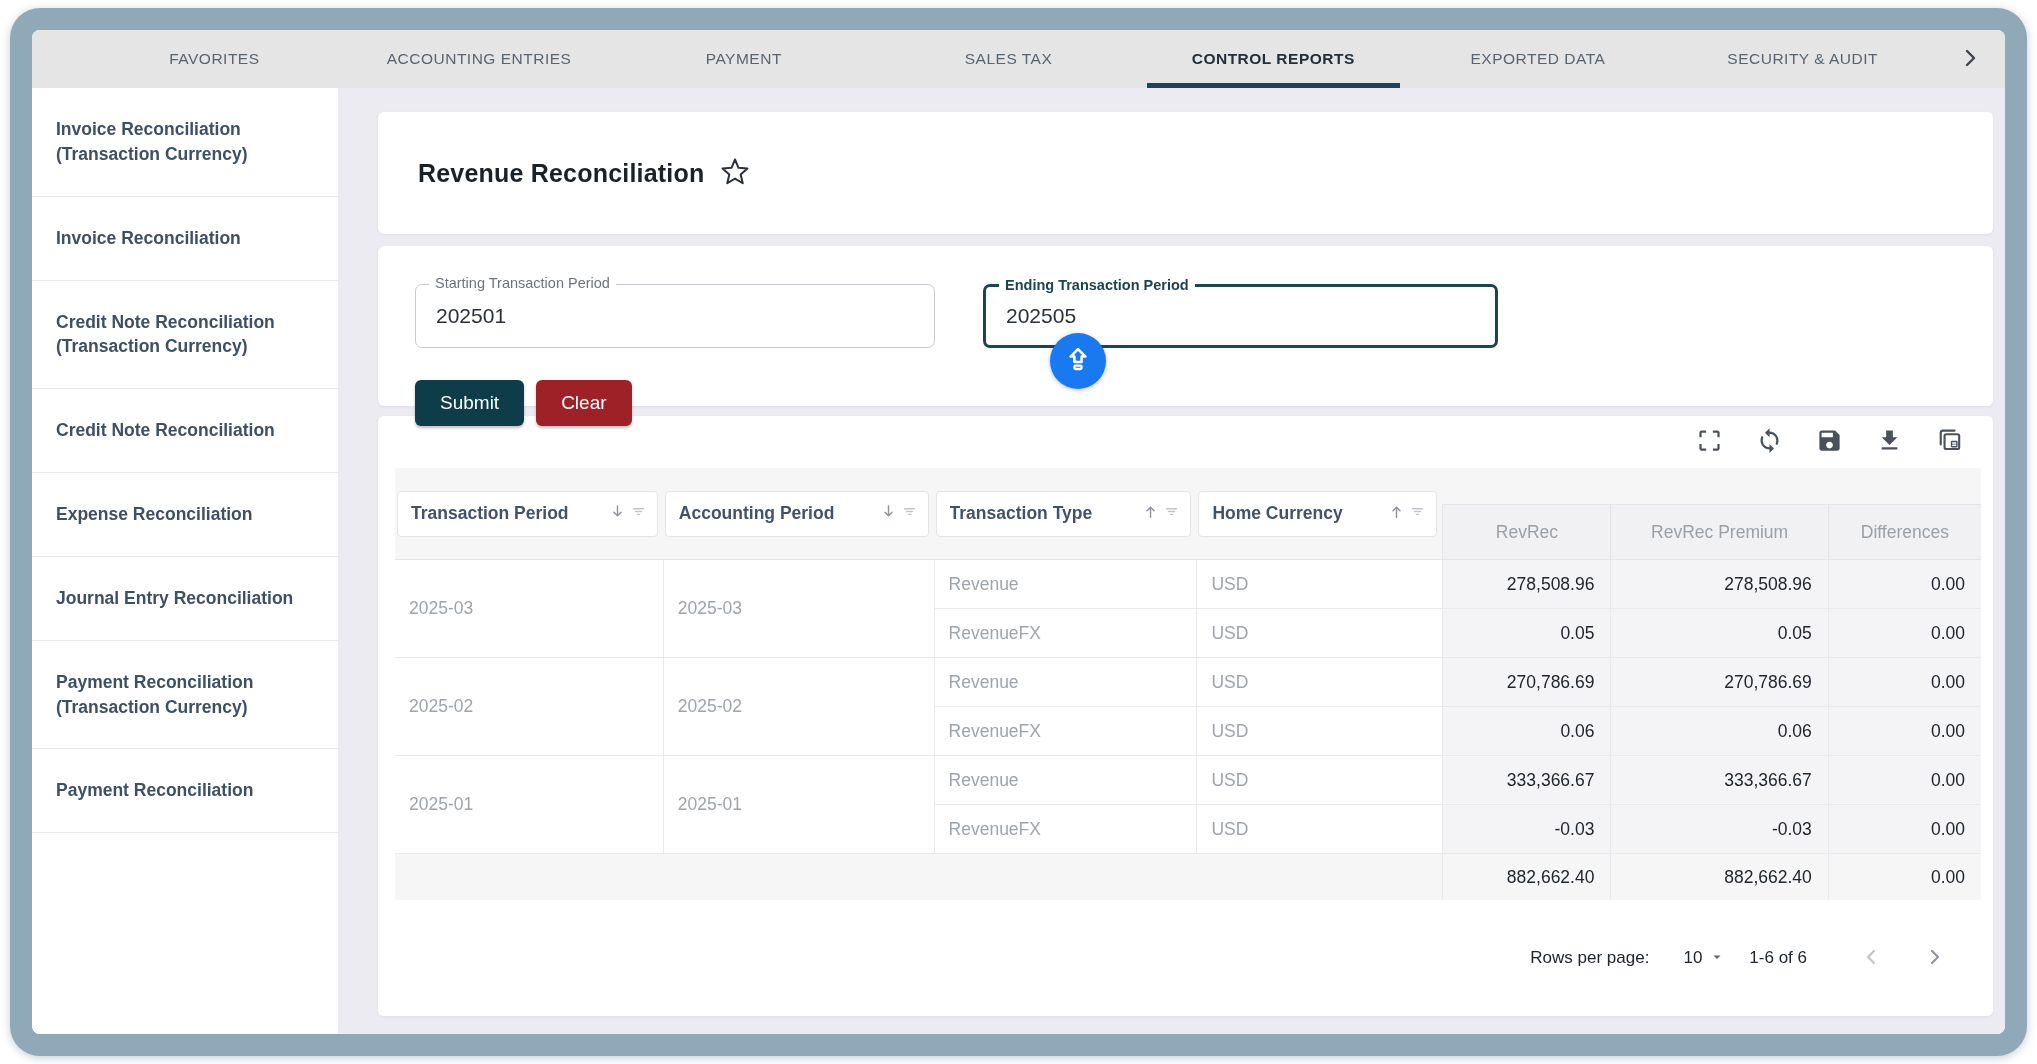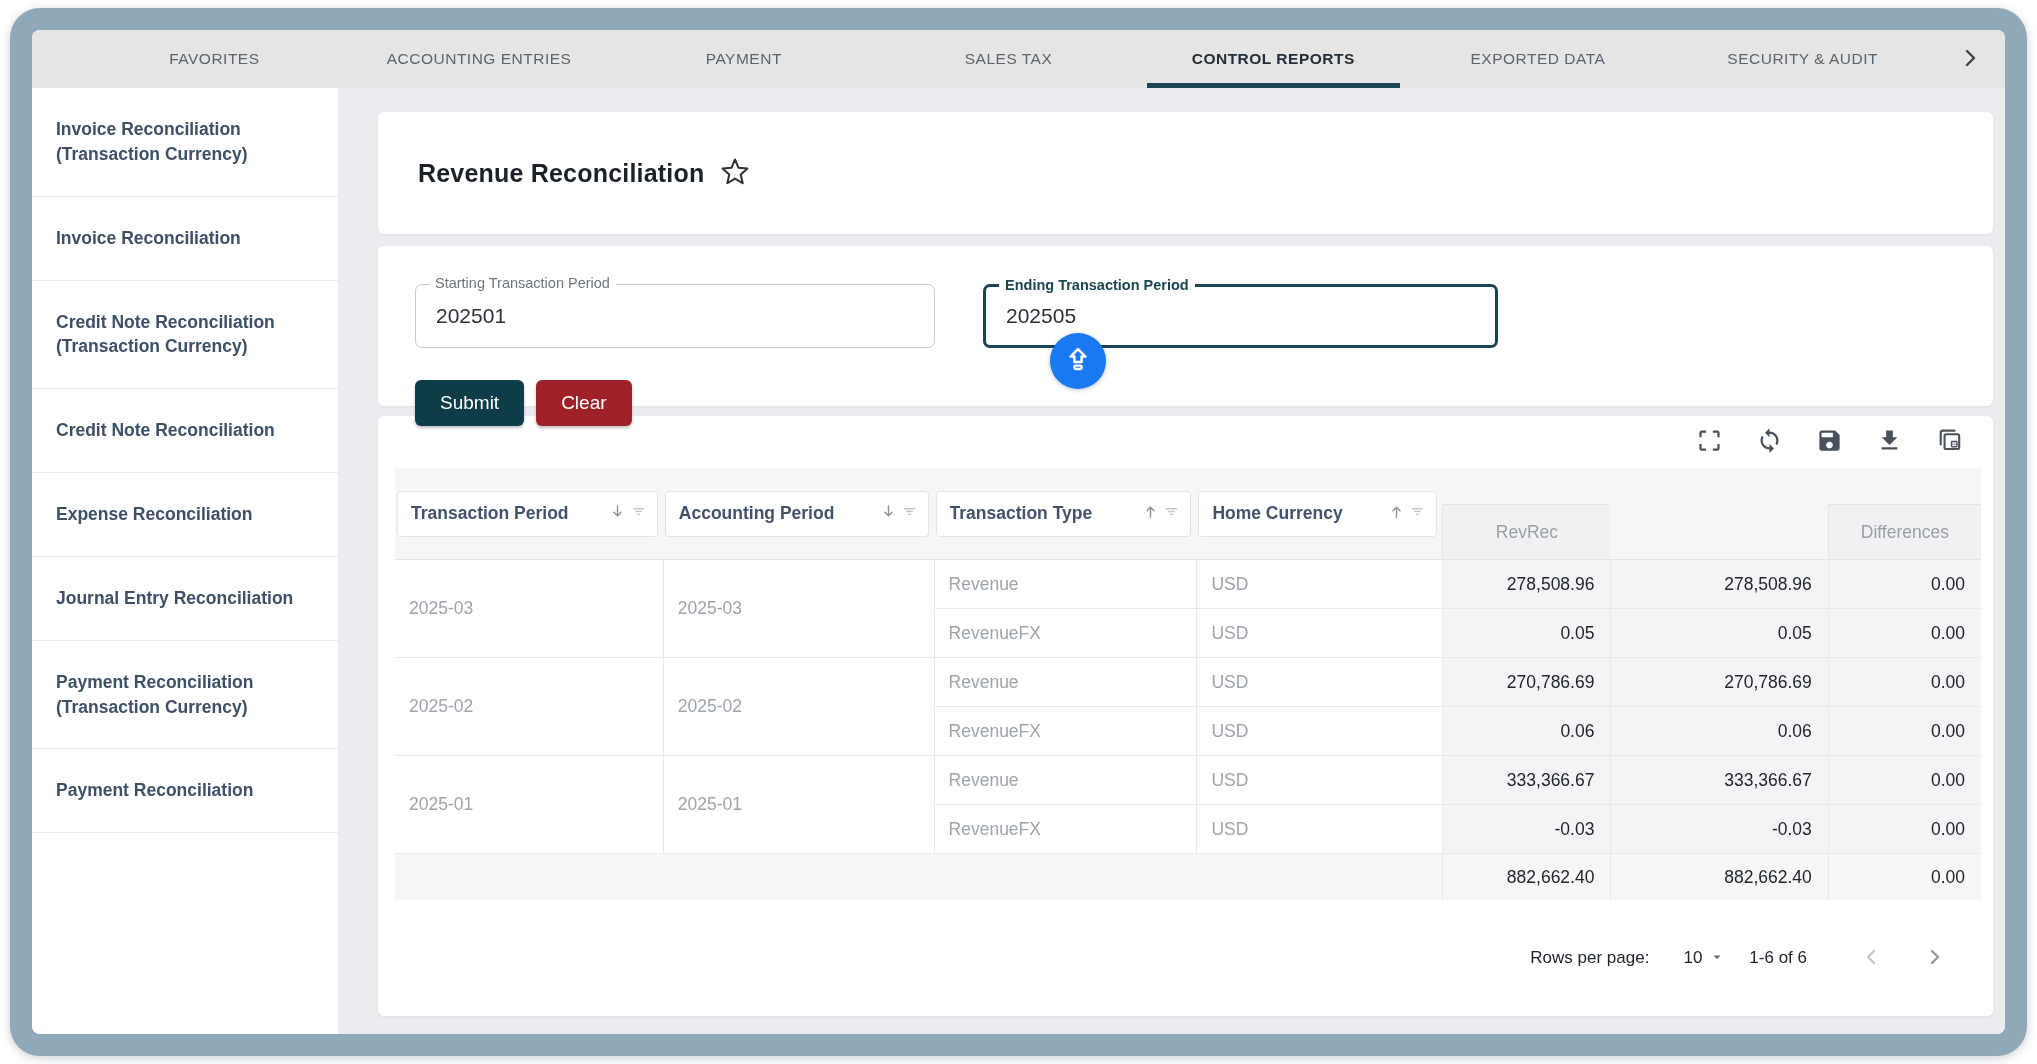--- a/index.html
+++ b/index.html
@@ -313,20 +313,21 @@
                           </svg></span>
                       </span>
                   </div>
                 </div>
                 <div class="c hc vh">
                   <div class="vh-top"></div>
                   <div class="vh-band">RevRec</div>
                 </div>
                 <div class="c hc vh">
                   <div class="vh-top"></div>
+                  <div class="vh-band">RevRec Premium</div>
                 </div>
                 <div class="c hc vh">
                   <div class="vh-top"></div>
                   <div class="vh-band">Differences</div>
                 </div>
 
                 <div class="c txt span2">2025-03</div>
                 <div class="c txt span2 bl">2025-03</div>
                 <div class="c txt bl">Revenue</div>
                 <div class="c txt bl">USD</div>

